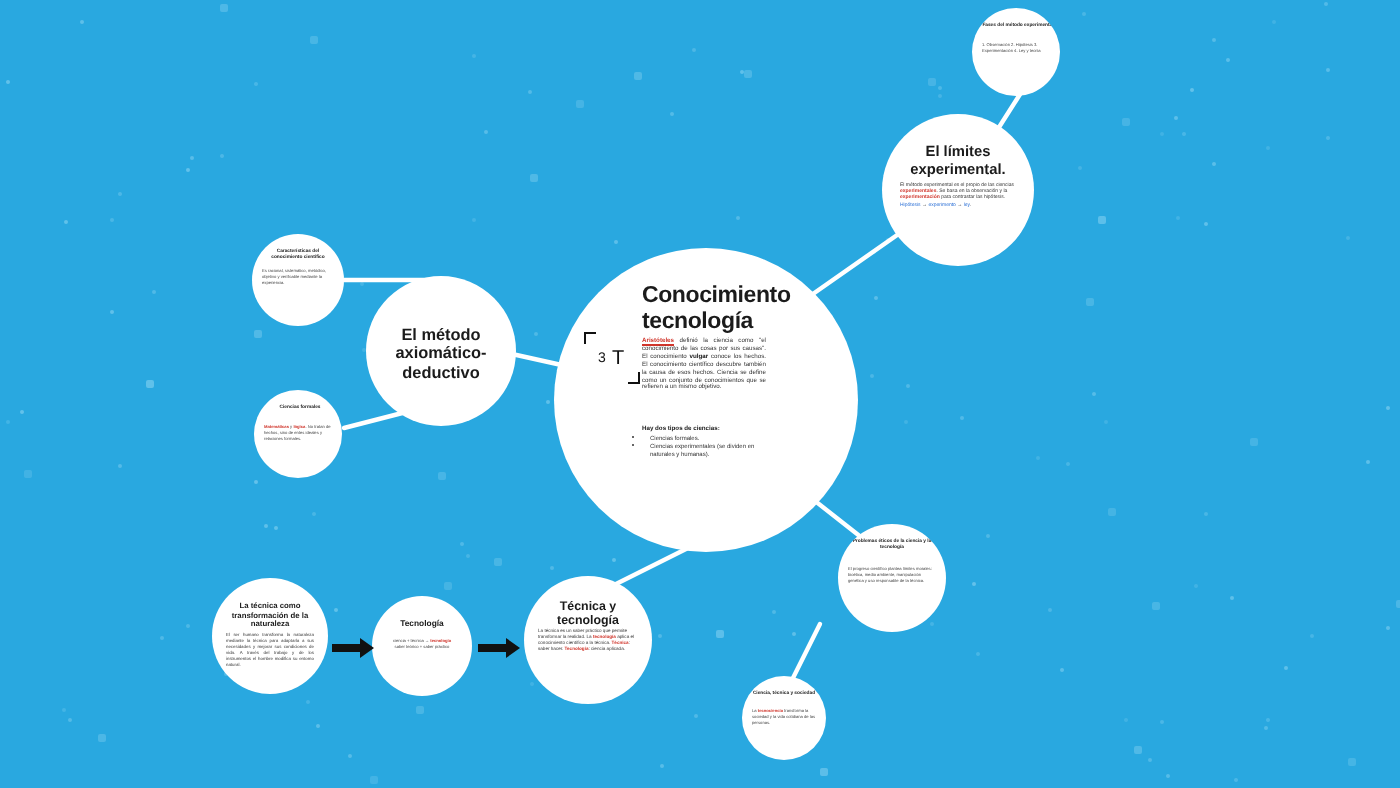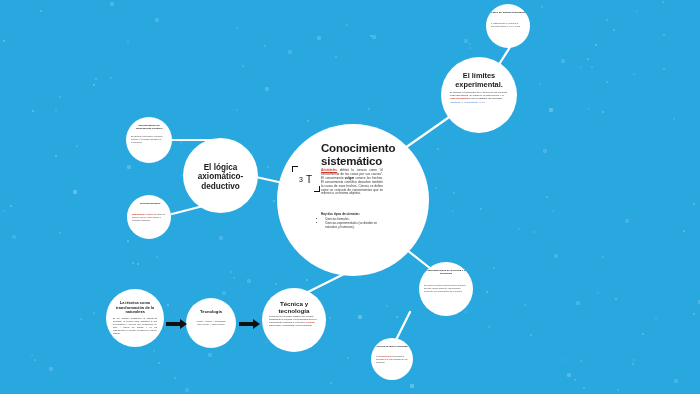--- a/index.html
+++ b/index.html
@@ -264,39 +264,39 @@
       <line x1="207" y1="205" x2="172" y2="214"></line>
       <line x1="405" y1="148" x2="455" y2="113"></line>
       <line x1="498" y1="66" x2="512" y2="44"></line>
       <line x1="398" y1="243" x2="440" y2="276"></line>
       <line x1="410" y1="312" x2="396" y2="340"></line>
       <line x1="348" y1="272" x2="308" y2="292"></line>
     </g>
   </svg>
 
   <div class="node" id="n-central">
-    <div class="title">Conocimiento sistemático</div>
+    <div class="title">Conocimiento tecnología</div>
     <div class="para"><span class="hl">Aristóteles</span> definió la ciencia como "el conocimiento de las cosas por sus causas". El conocimiento <b>vulgar</b> conoce los hechos. El conocimiento científico descubre también la causa de esos hechos. Ciencia se define como un conjunto de conocimientos que se refieren a un mismo objetivo.</div>
     <div class="sub">
       <span>Hay dos tipos de ciencias:</span>
       <ul>
         <li>Ciencias formales.</li>
         <li>Ciencias experimentales (se dividen en naturales y humanas).</li>
       </ul>
     </div>
   </div>
 
   <div class="frame">
     <i class="tl"></i>
     <i class="br"></i>
     <span><span>T</span><sub>3</sub></span>
   </div>
 
   <div class="node" id="n-axio">
-    <div class="lbl">El lógica axiomático-deductivo</div>
+    <div class="lbl">El método axiomático-deductivo</div>
   </div>
 
   <div class="node" id="n-exper">
     <div class="lbl">El límites experimental.</div>
     <div class="body">El método experimental es el propio de las ciencias <span class="hl">experimentales</span>. Se basa en la observación y la <span class="hl">experimentación</span> para contrastar las hipótesis. <span class="bl">Hipótesis</span> → <span class="bl">experimento</span> → <span class="bl">ley</span>.</div>
   </div>
 
   <div class="node" id="n-tecnica">
     <div class="lbl">Técnica y tecnología</div>
     <div class="body">La técnica es un saber práctico que permite transformar la realidad. La <span class="hl">tecnología</span> aplica el conocimiento científico a la técnica. <span class="hl">Técnica</span>: saber hacer. <span class="hl">Tecnología</span>: ciencia aplicada.</div>

